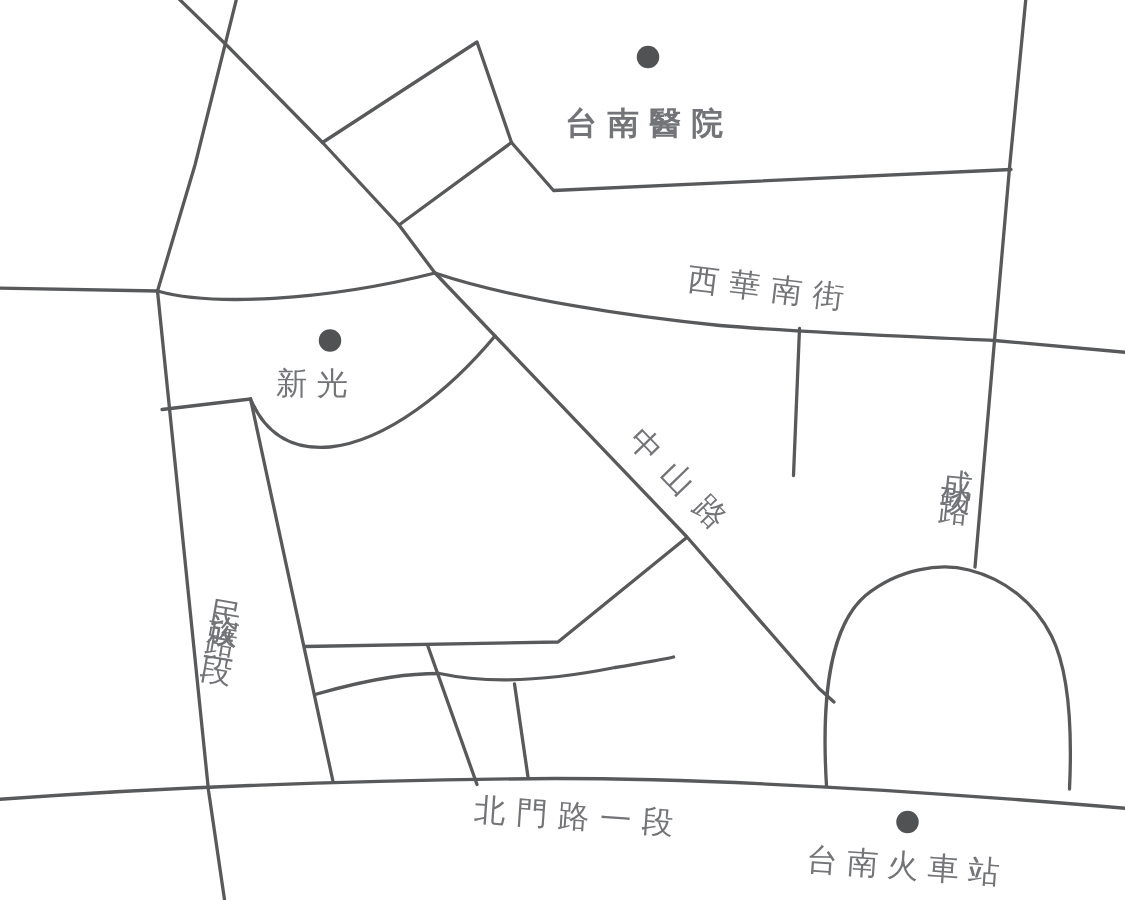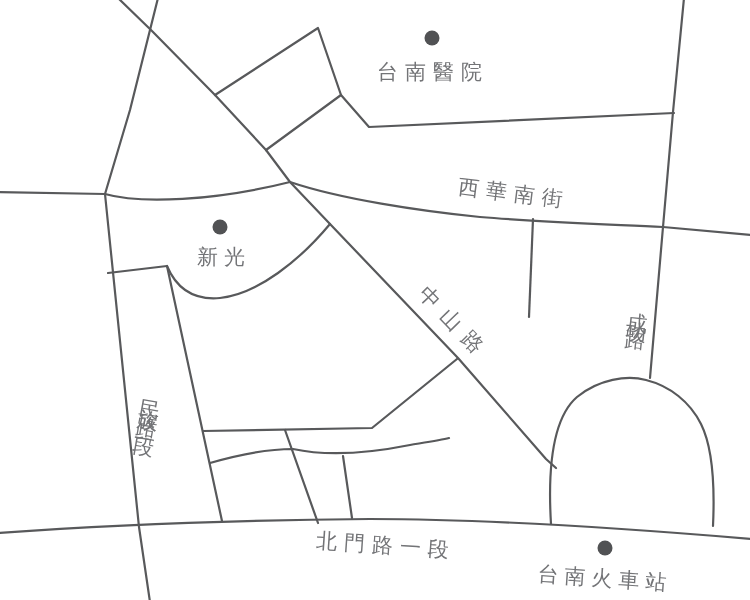--- a/index.html
+++ b/index.html
@@ -58,23 +58,23 @@
     <circle cx="220" cy="227" r="7.5"></circle>
     <circle cx="605" cy="548" r="7.5"></circle>
   </g>
 
   <g>
     <path class="pin-body" d="M403,272 C397,261 391,252 391,240.5 A12.5,12.5 0 1 1 416,240.5 C416,252 409,261 403,272 Z" fill="#e60012"></path>
     <circle cx="403.5" cy="238.5" r="4.6" fill="#ffffff"></circle>
   </g>
 </svg>
 
-<div class="map-label" style="left:433px;top:71px;">台南醫院</div>
+<div class="map-label" style="left:433px;top:83px;font-weight:bold;">台南醫院</div>
 
-<div class="map-label" style="left:224px;top:256px;letter-spacing:6px;">新光</div>
+<div class="map-label" style="left:211px;top:256px;letter-spacing:6px;">新光</div>
 
 <div class="map-label rot-7" style="left:514px;top:193px;">西華南街</div>
 
 <div class="map-label rot-46" style="left:455px;top:323px;">中山路</div>
 
 <div class="map-label vertical rot-v6" style="left:639px;top:309px;">成功路</div>
 
 <div class="map-label vertical rot-v10" style="left:151px;top:406px;">民族路二段</div>
 
 <div class="map-label rot-4" style="left:386px;top:545px;">北門路一段</div>

